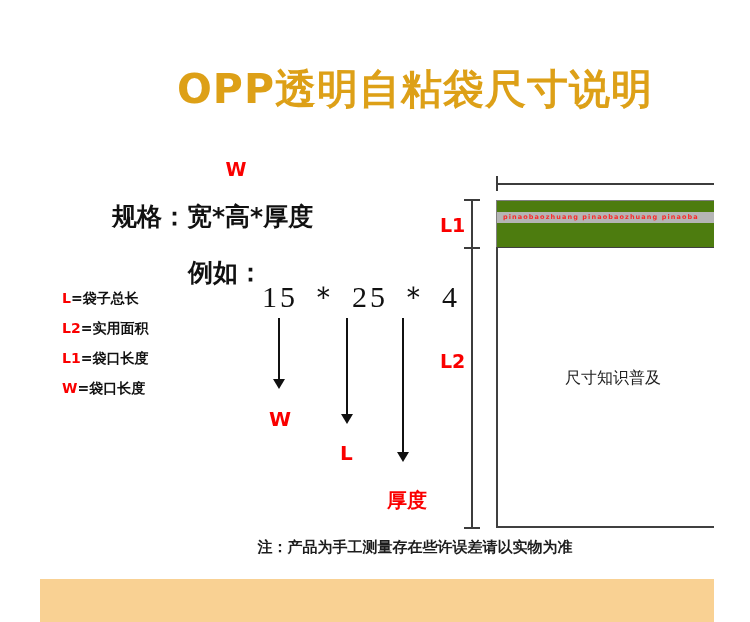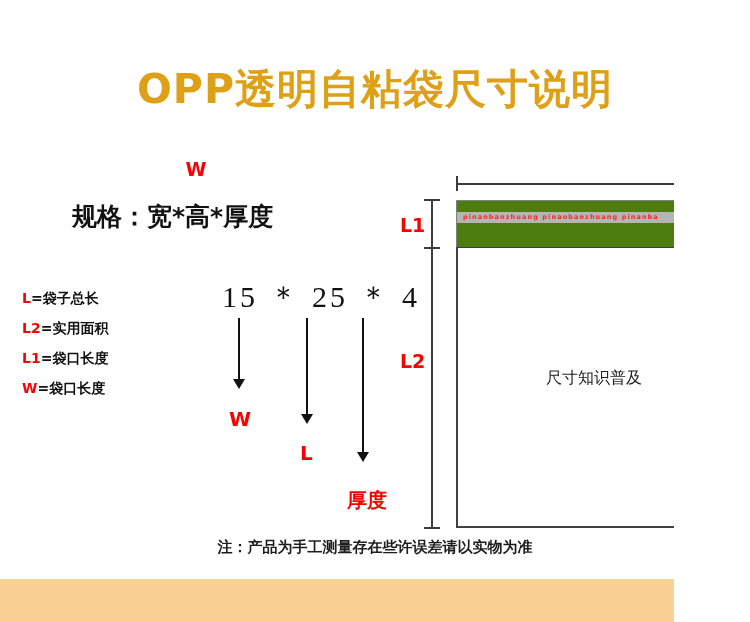--- a/index.html
+++ b/index.html
@@ -7,20 +7,21 @@
     padding: 0;
     background: #ffffff;
   }
   #page {
     position: relative;
     width: 674px;
     height: 622px;
     background: #ffffff;
     overflow: hidden;
     font-family: "DejaVu Sans", "Liberation Sans", sans-serif;
+    margin-left: 40px;
   }
 
   
   .title {
     position: absolute;
     left: 0;
     top: 62px;
     width: 750px;
     text-align: center;
     font-size: 41px;
@@ -167,21 +168,20 @@
   }
   .bag-body-text {
     position: absolute;
     left: 0;
     top: 120px;
     width: 230px;
     text-align: center;
     font-size: 16px;
     color: #222222;
     white-space: nowrap;
-    padding-left: 21px;
   }
 
   
   
   .dim-w-line {
     position: absolute;
     left: 456px;
     top: 183px;
     width: 231px;
     height: 2px;
@@ -271,20 +271,21 @@
   }
 </style>
 </head>
 <body>
 
 <div id="page">
 
   <div class="title">OPP透明自粘袋尺寸说明</div>
 
   <div class="spec-line">规格：宽*高*厚度</div>
+  <div class="example-label">例如：</div>
 
   <div class="legend">
     <div class="legend-row">
       <span class="legend-key">L</span><span>=袋子总长</span>
     </div>
     <div class="legend-row">
       <span class="legend-key">L2</span><span>=实用面积</span>
     </div>
     <div class="legend-row">
       <span class="legend-key">L1</span><span>=袋口长度</span>

